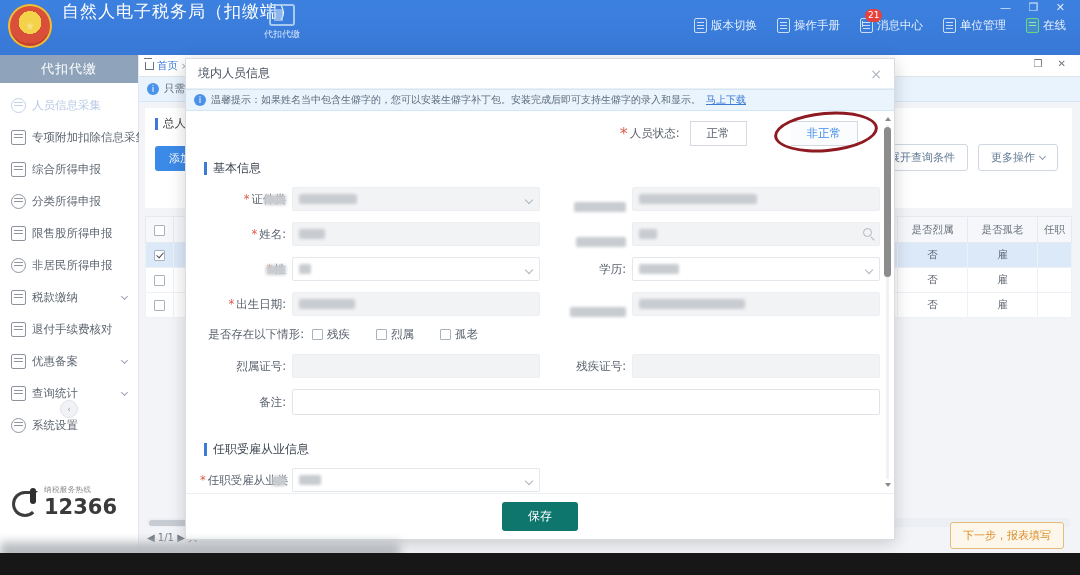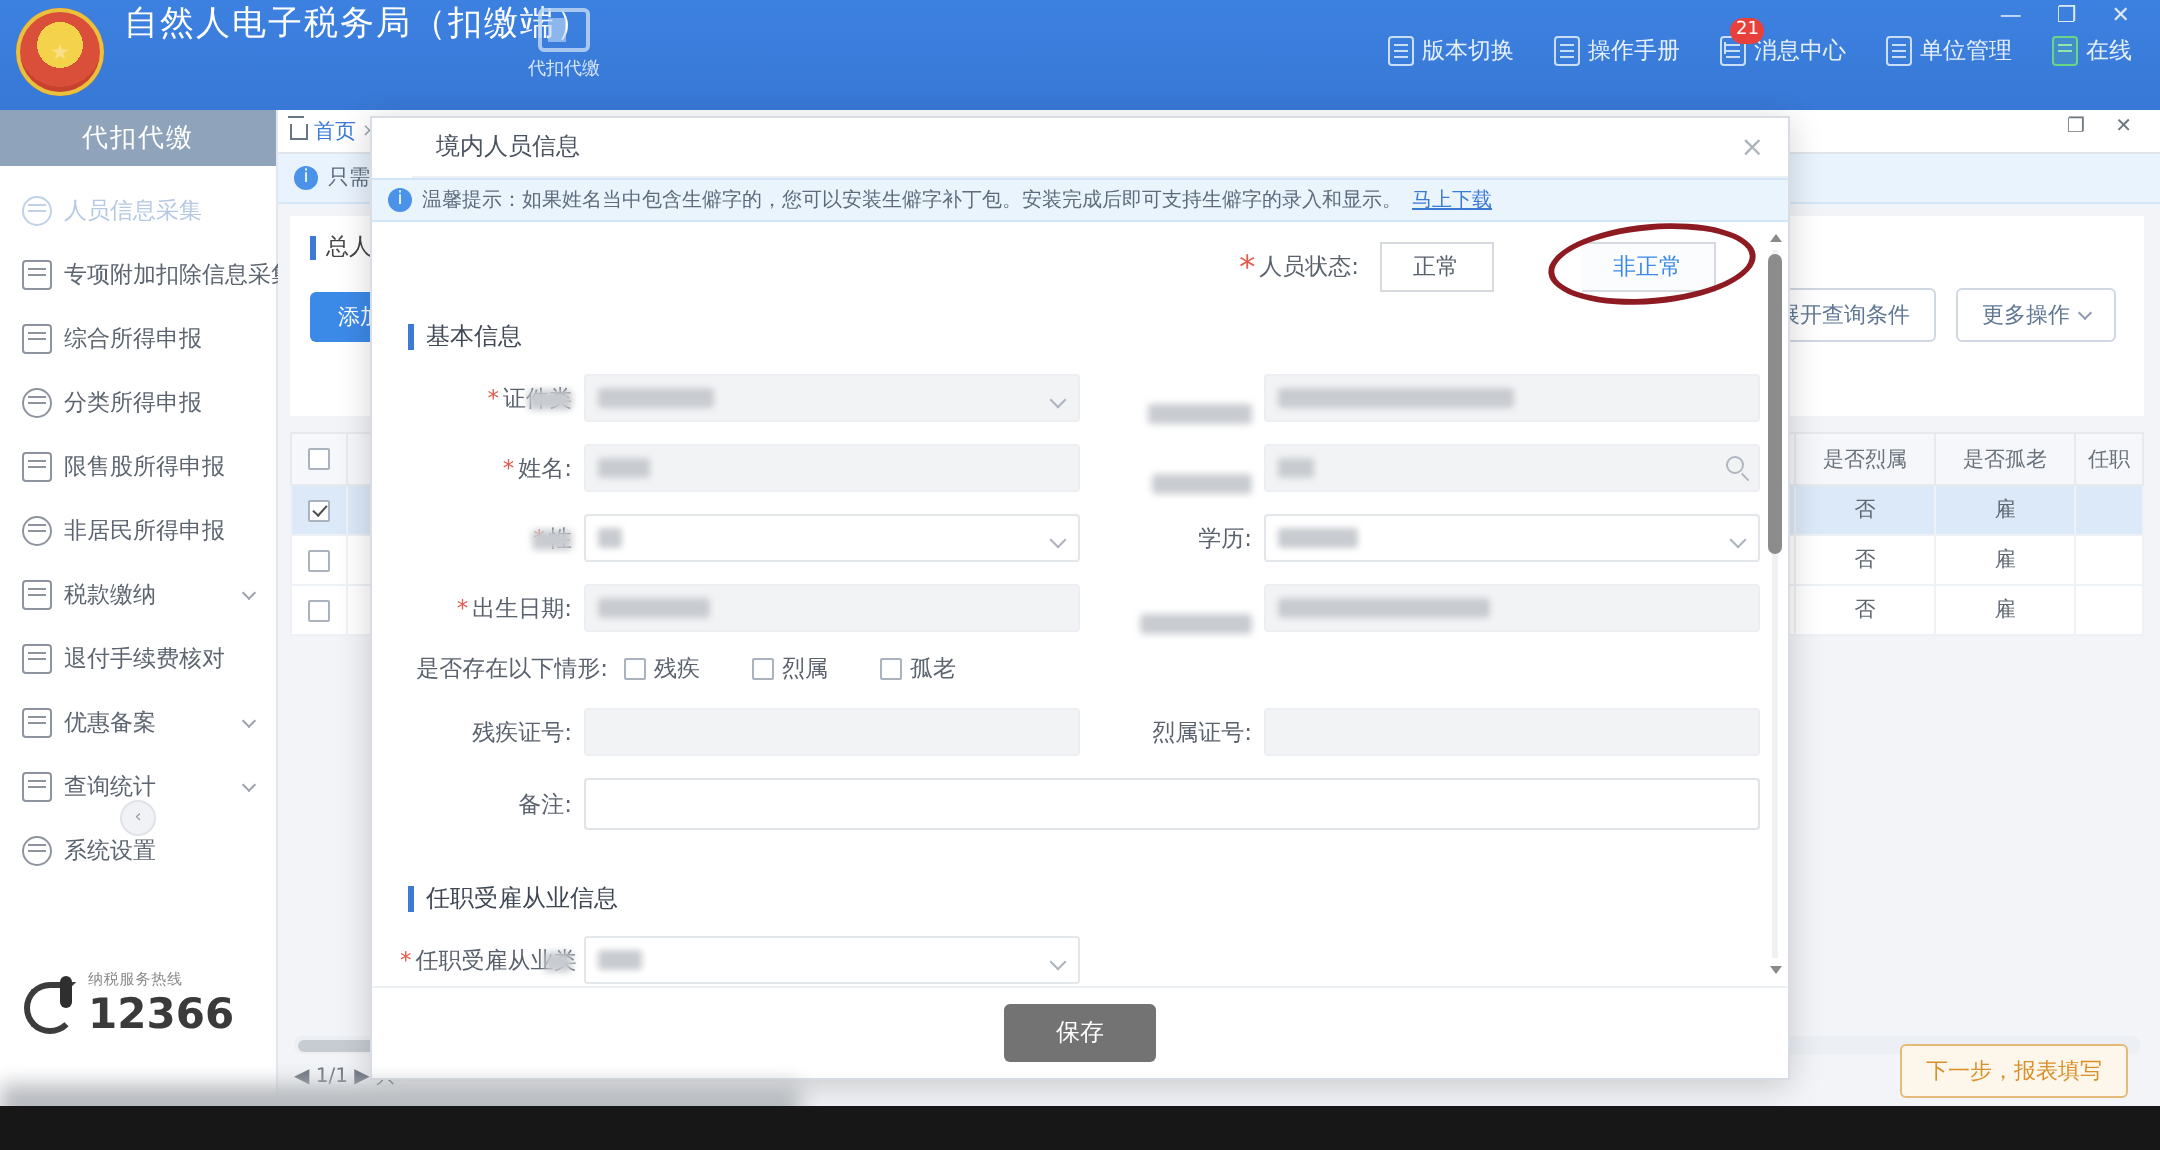--- a/index.html
+++ b/index.html
@@ -195,21 +195,21 @@
   }
   .about { position: absolute; right: 16px; bottom: 4px; font-size: 10.5px; color: #3c7ad6; }
   .win-ctrl-2 { position: absolute; right: 8px; top: 3px; font-size: 10px; color: #6d7680; letter-spacing: 6px; }
   .modal {
     position: absolute; left: 185px; top: 58px; width: 710px; height: 482px;
     background: #ffffff; border: 1px solid #d9dde3;
     box-shadow: 0 3px 16px rgba(0,0,0,.18); display: flex; flex-direction: column;
   }
   .modal-head {
     height: 30px; border-bottom: 1px solid #edf0f3; display: flex; align-items: center;
-    padding: 0 12px; position: relative; flex: 0 0 30px; margin-left: 20px;
+    padding: 0 12px; position: relative; flex: 0 0 30px;
   }
   .modal-title { font-size: 12px; color: #4a5260; }
   .modal-close { position: absolute; right: 12px; top: 7px; color: #aeb4bd; font-size: 14px; }
   .modal-tip {
     background: #eaf4fd; border-top: 1px solid #d3e6f8; border-bottom: 1px solid #d3e6f8;
     height: 22px; display: flex; align-items: center; gap: 5px; padding-left: 8px;
     font-size: 10px; color: #5d6b7c; flex: 0 0 22px;
   }
   .modal-tip a { color: #3c7ad6; text-decoration: underline; }
   .modal-body { flex: 1 1 auto; position: relative; overflow: hidden; padding: 0 14px; }
@@ -276,21 +276,21 @@
   .cond-row .ck { display: flex; align-items: center; gap: 4px; margin-right: 26px; font-size: 11.5px; color: #5a626d; }
 
   .notes-row .lab { width: 92px; }
   .notes-row .inp { background: #ffffff; border-color: #e0e3e8; height: 26px; }
 
   .modal-foot {
     height: 46px; border-top: 1px solid #edf0f3; display: flex; align-items: center;
     justify-content: center; flex: 0 0 46px; background: #fff;
   }
   .save-btn {
-    background: #737373; color: #fff; font-size: 12px; padding: 6px 26px; border-radius: 3px;
+    background: #0f766e; color: #fff; font-size: 12px; padding: 6px 26px; border-radius: 3px;
   }
   .bottom-strip { position: absolute; left: 0; bottom: 0; width: 1080px; height: 22px; background: #171717; }
   .bottom-blur { position: absolute; left: 0; bottom: 11px; width: 400px; height: 22px; background: #b9bcc0; filter: blur(5px); }
 </style>
 </head>
 <body>
 
 <div id="app">
 
   <div class="topbar">
@@ -584,25 +584,25 @@
           <span>烈属</span>
         </span>
         <span class="ck">
           <span class="cbx"></span>
           <span>孤老</span>
         </span>
       </div>
 
       <div class="frow">
         <div class="fcell">
+          <span class="lab">烈属证号:</span>
+          <span class="inp"></span>
+        </div>
+        <div class="fcell">
           <span class="lab">残疾证号:</span>
-          <span class="inp"></span>
-        </div>
-        <div class="fcell">
-          <span class="lab">烈属证号:</span>
           <span class="inp"></span>
         </div>
       </div>
 
       <div class="frow notes-row">
         <div class="fcell" style="width:100%">
           <span class="lab">备注:</span>
           <span class="inp"></span>
         </div>
       </div>

